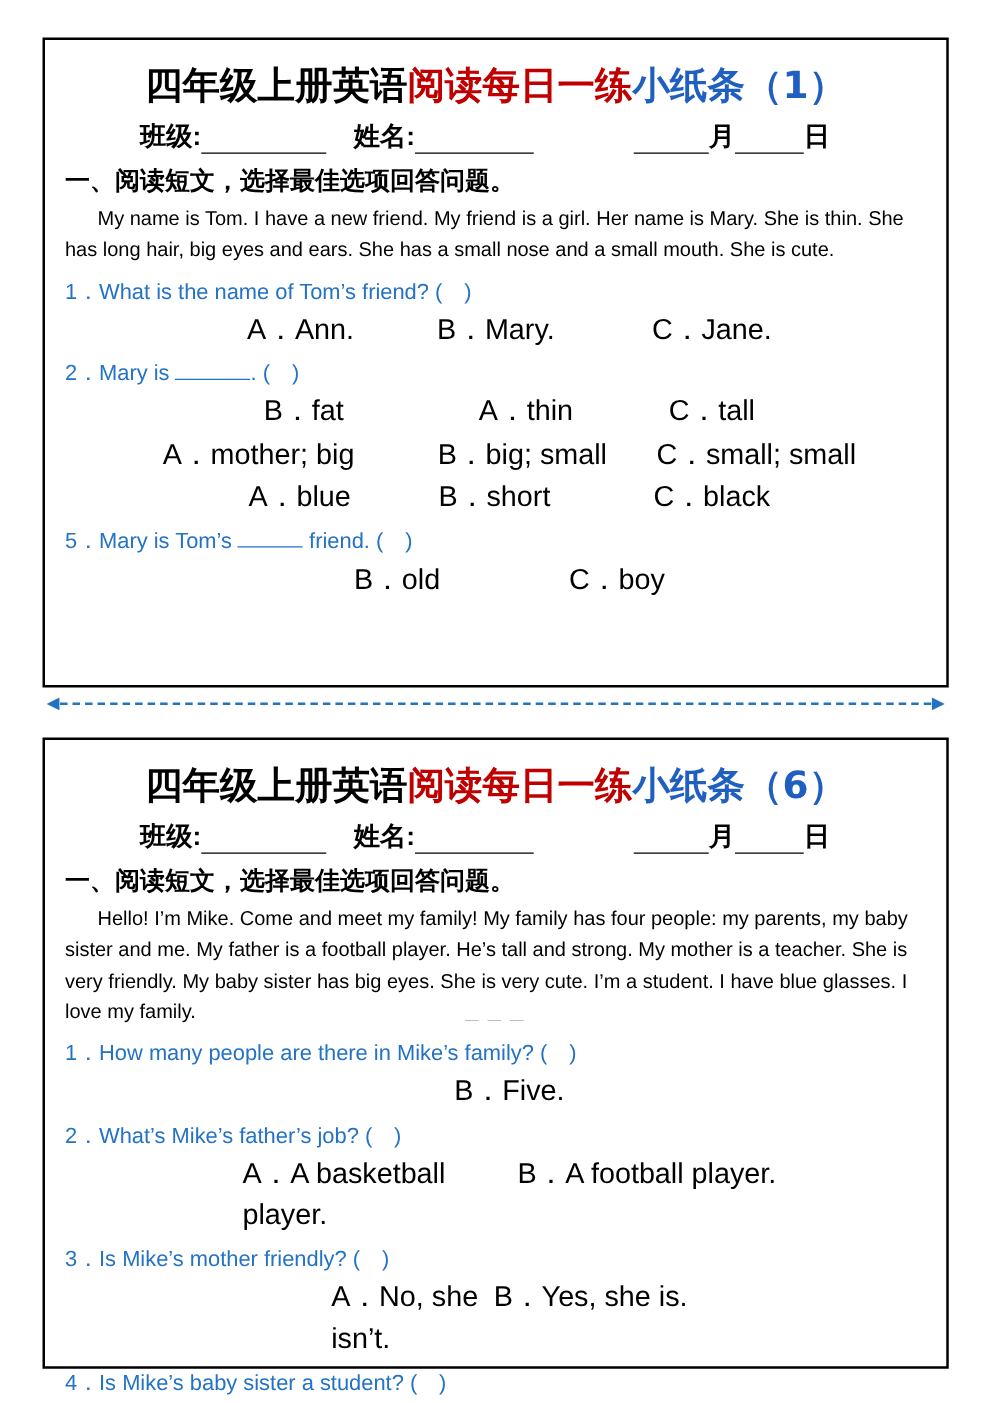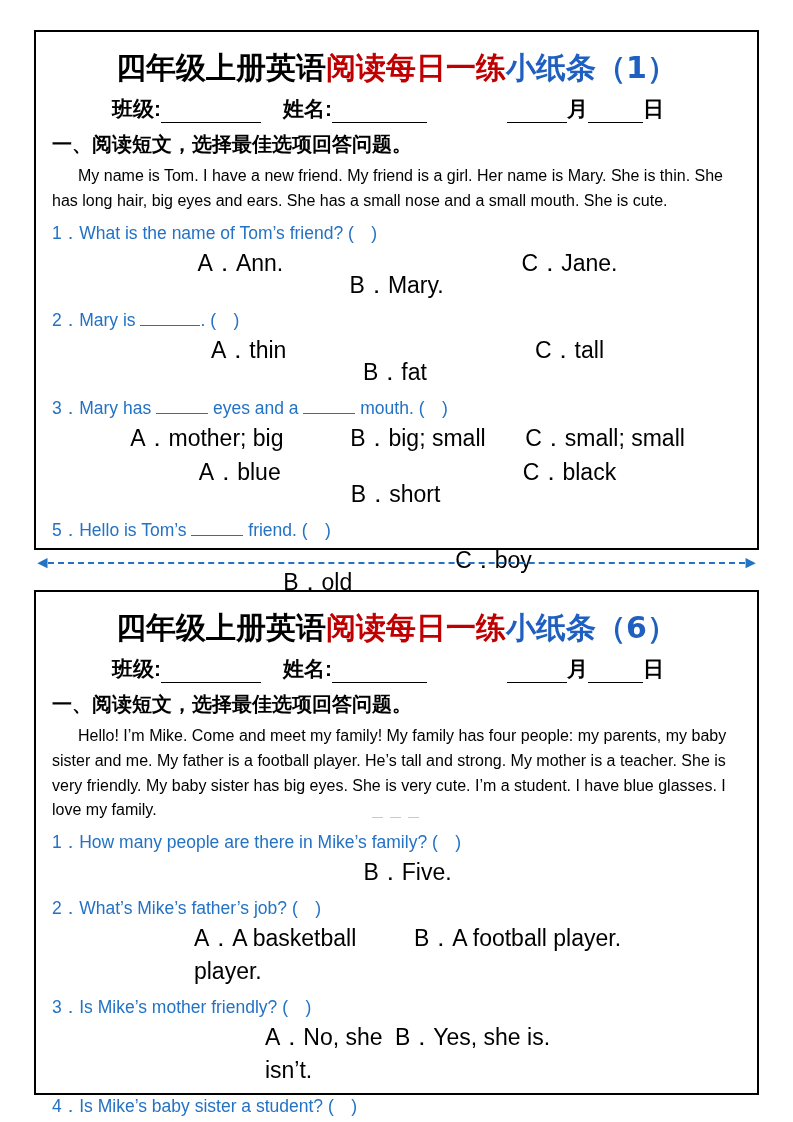--- a/index.html
+++ b/index.html
@@ -102,21 +102,21 @@
     font-size: 23px;
     line-height: 1.45;
     margin: 1px 0 0 0;
     padding-left: 22px;
     color: #000;
     display: flex;
     justify-content: center;
   }
   .opts .opt { display: inline-block; }
   .o-w1 { width: 152px; }
-  .o-w2 { width: 172px; margin-top: 22px; }
+  .o-w2 { width: 172px; }
   .o-w3 { width: 220px; }
   .o-w4 { width: 175px; }
   .o-w5 { width: 130px; }
 
   .divider {
     position: relative;
     height: 26px;
     margin: 0;
   }
   .divider .dline {
@@ -181,42 +181,39 @@
     <div class="opts">
       <span class="opt o-w1">A．Ann.</span>
       <span class="opt o-w2">B．Mary.</span>
       <span class="opt">C．Jane.</span>
     </div>
 
     <div class="q">
       <span class="qnum">2．</span><span>Mary is </span><span class="u-line u60"></span><span>. (　)</span>
     </div>
     <div class="opts">
+      <span class="opt o-w2">B．fat</span>
       <span class="opt o-w1">A．thin</span>
-      <span class="opt o-w2">B．fat</span>
       <span class="opt">C．tall</span>
     </div>
 
-    <div class="q">
-      <span class="qnum">3．</span><span>Mary has </span><span class="u-line u52"></span><span> eyes and a </span><span class="u-line u52"></span><span> mouth. (　)</span>
-    </div>
     <div class="opts">
       <span class="opt o-w3">A．mother; big</span>
       <span class="opt o-w4">B．big; small</span>
       <span class="opt">C．small; small</span>
     </div>
 
     <div class="opts">
       <span class="opt o-w1">A．blue</span>
       <span class="opt o-w2">B．short</span>
       <span class="opt">C．black</span>
     </div>
 
     <div class="q">
-      <span class="qnum">5．</span><span>Hello is Tom’s </span><span class="u-line u52"></span><span> friend. (　)</span>
+      <span class="qnum">5．</span><span>Mary is Tom’s </span><span class="u-line u52"></span><span> friend. (　)</span>
     </div>
     <div class="opts">
       <span class="opt o-w2">B．old</span>
       <span class="opt">C．boy</span>
     </div>
   </div>
 
   <div class="divider">
     <span class="arrow left">◄</span>
     <div class="dline"></div>

